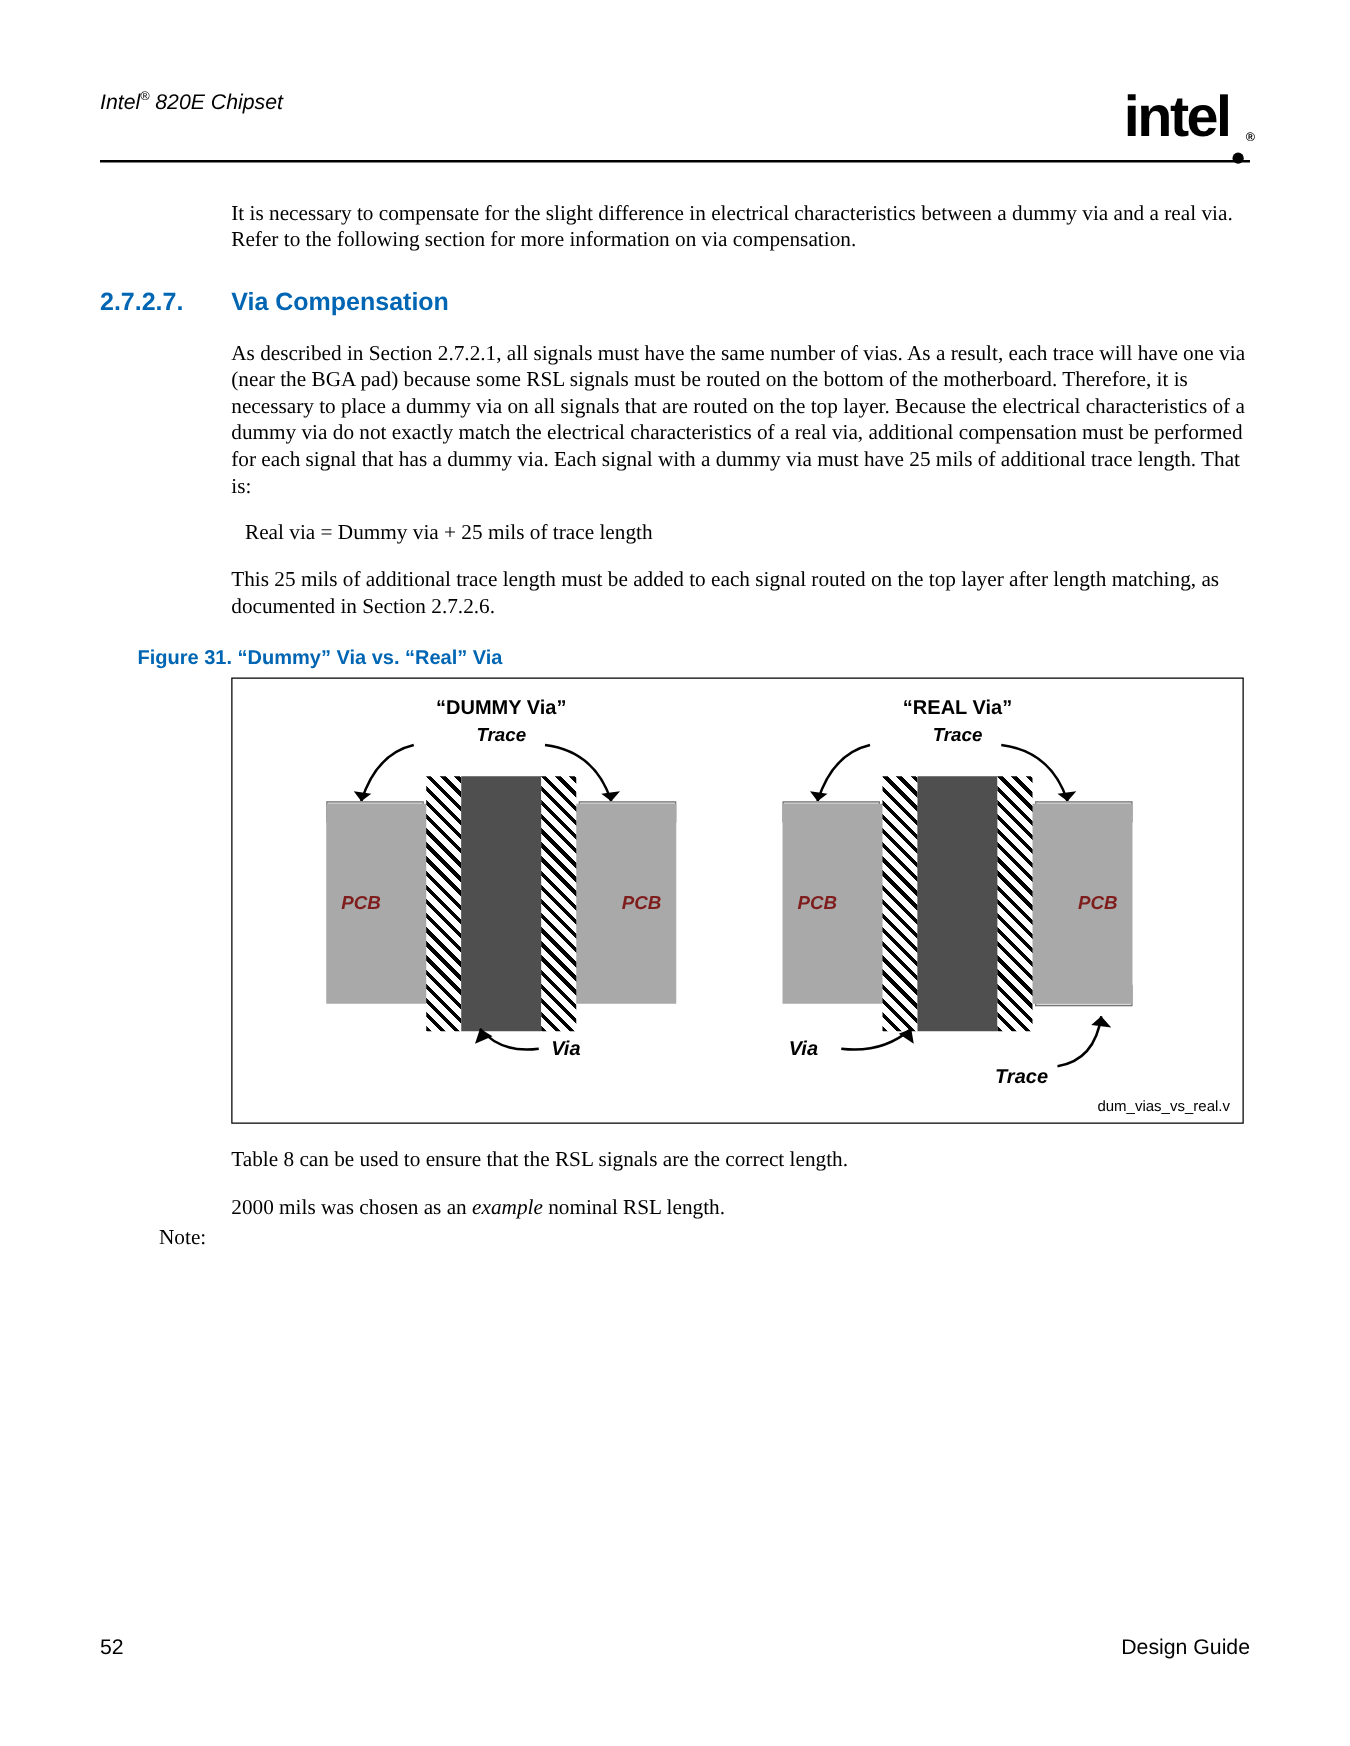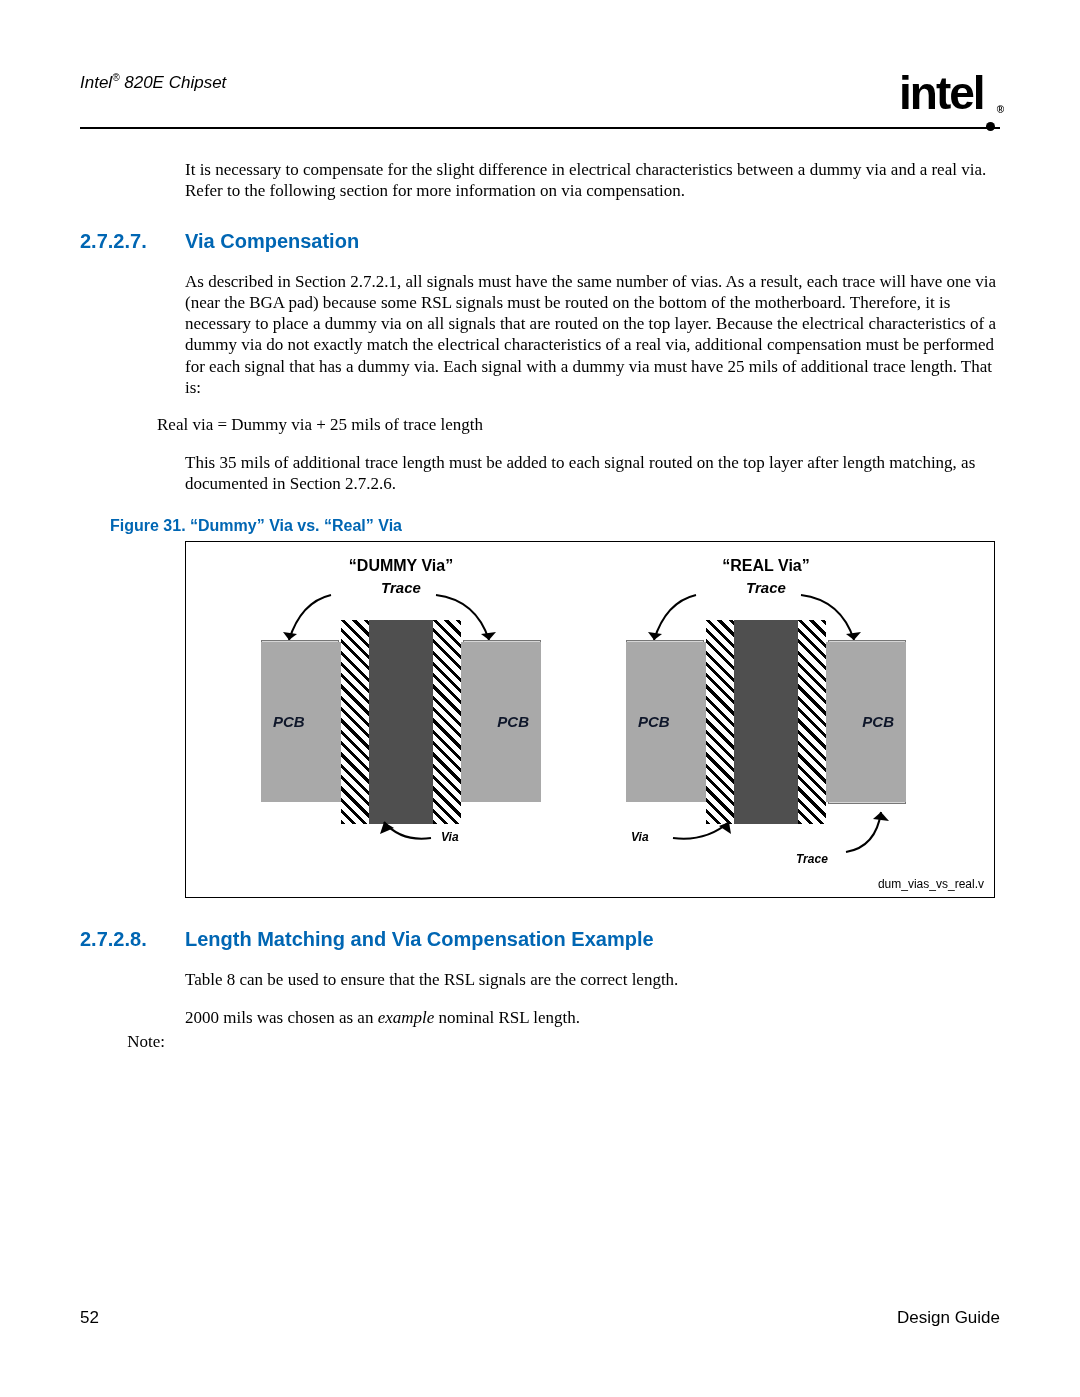--- a/index.html
+++ b/index.html
@@ -73,21 +73,21 @@
     font-family: Arial, Helvetica, sans-serif;
     font-weight: 700;
     color: #0066b3;
     font-size: 20px;
     margin-top: 28px;
     display: flex;
     gap: 30px;
   }
   .section-heading .num { width: 75px; }
   .formula {
-    margin-left: 77px;
+    margin-left: 116px;
     font-size: 17px;
     margin-top: 14px;
     margin-bottom: 14px;
   }
   .figure-caption {
     font-family: Arial, Helvetica, sans-serif;
     font-weight: 700;
     color: #0066b3;
     font-size: 16px;
     margin-left: 30px;
@@ -153,21 +153,21 @@
     position: absolute;
     inset: 0;
     background: #a9a9a9;
     display: flex;
     align-items: center;
     justify-content: space-between;
     padding: 0 12px;
     box-sizing: border-box;
   }
   .pcb-label {
-    color: #0f172a;
+    color: #7f1d1d;
     font-weight: 700;
     font-style: italic;
     font-size: 15px;
   }
   .core {
     position: absolute;
     top: -22px;
     bottom: -22px;
     left: 50%;
     transform: translateX(-50%);
@@ -202,21 +202,21 @@
     color: #000;
   }
   .arrow {
     position: absolute;
   }
   .arrow svg { overflow: visible; }
   .lbl {
     position: absolute;
     font-weight: 700;
     font-style: italic;
-    font-size: 12px;
+    font-size: 16px;
   }
 </style>
 </head>
 <body>
 
 <div class="page">
 
   <div class="header-row">
     <div class="doc-title">
       <span>Intel</span><sup>®</sup><span> 820E Chipset</span>
@@ -233,21 +233,21 @@
 
     <div class="section-heading">
       <span class="num">2.7.2.7.</span>
       <span>Via Compensation</span>
     </div>
 
     <p class="body-indent" style="margin-top:18px;">As described in Section 2.7.2.1, all signals must have the same number of vias. As a result, each trace will have one via (near the BGA pad) because some RSL signals must be routed on the bottom of the motherboard. Therefore, it is necessary to place a dummy via on all signals that are routed on the top layer. Because the electrical characteristics of a dummy via do not exactly match the electrical characteristics of a real via, additional compensation must be performed for each signal that has a dummy via. Each signal with a dummy via must have 25 mils of additional trace length. That is:</p>
 
     <div class="formula">Real via = Dummy via + 25 mils of trace length</div>
 
-    <p class="body-indent">This 35 mils of additional trace length must be added to each signal routed on the top layer after length matching, as documented in Section 2.7.2.6.</p>
+    <p class="body-indent">This 25 mils of additional trace length must be added to each signal routed on the top layer after length matching, as documented in Section 2.7.2.6.</p>
 
     <div class="figure-caption">Figure 31. “Dummy” Via vs. “Real” Via</div>
 
     <div class="figure-box">
 
       <div class="via-block via-left">
         <div class="via-title">“DUMMY Via”</div>
         <div class="via-sub">Trace</div>
 
         <div class="arrow" style="left:55px; top:40px;">
@@ -331,24 +331,20 @@
           <svg width="50" height="50">
               <path d="M5 45 Q35 40 40 5" stroke="#000" stroke-width="2" fill="none"></path>
               <polygon points="40,5 32,12 48,14" fill="#000"></polygon>
             </svg>
         </div>
       </div>
 
       <div class="file-tag">dum_vias_vs_real.v</div>
     </div>
 
-    <div class="section-heading" style="margin-top:30px;">
-      <span class="num">2.7.2.8.</span>
-      <span>Length Matching and Via Compensation Example</span>
-    </div>
 
     <p class="body-indent" style="margin-top:18px;">Table 8 can be used to ensure that the RSL signals are the correct length.</p>
 
     <div class="note-row">
       <span class="label">Note:</span>
       <span>
         <span>2000 mils was chosen as an </span><em>example</em><span> nominal RSL length.</span>
       </span>
     </div>
 

